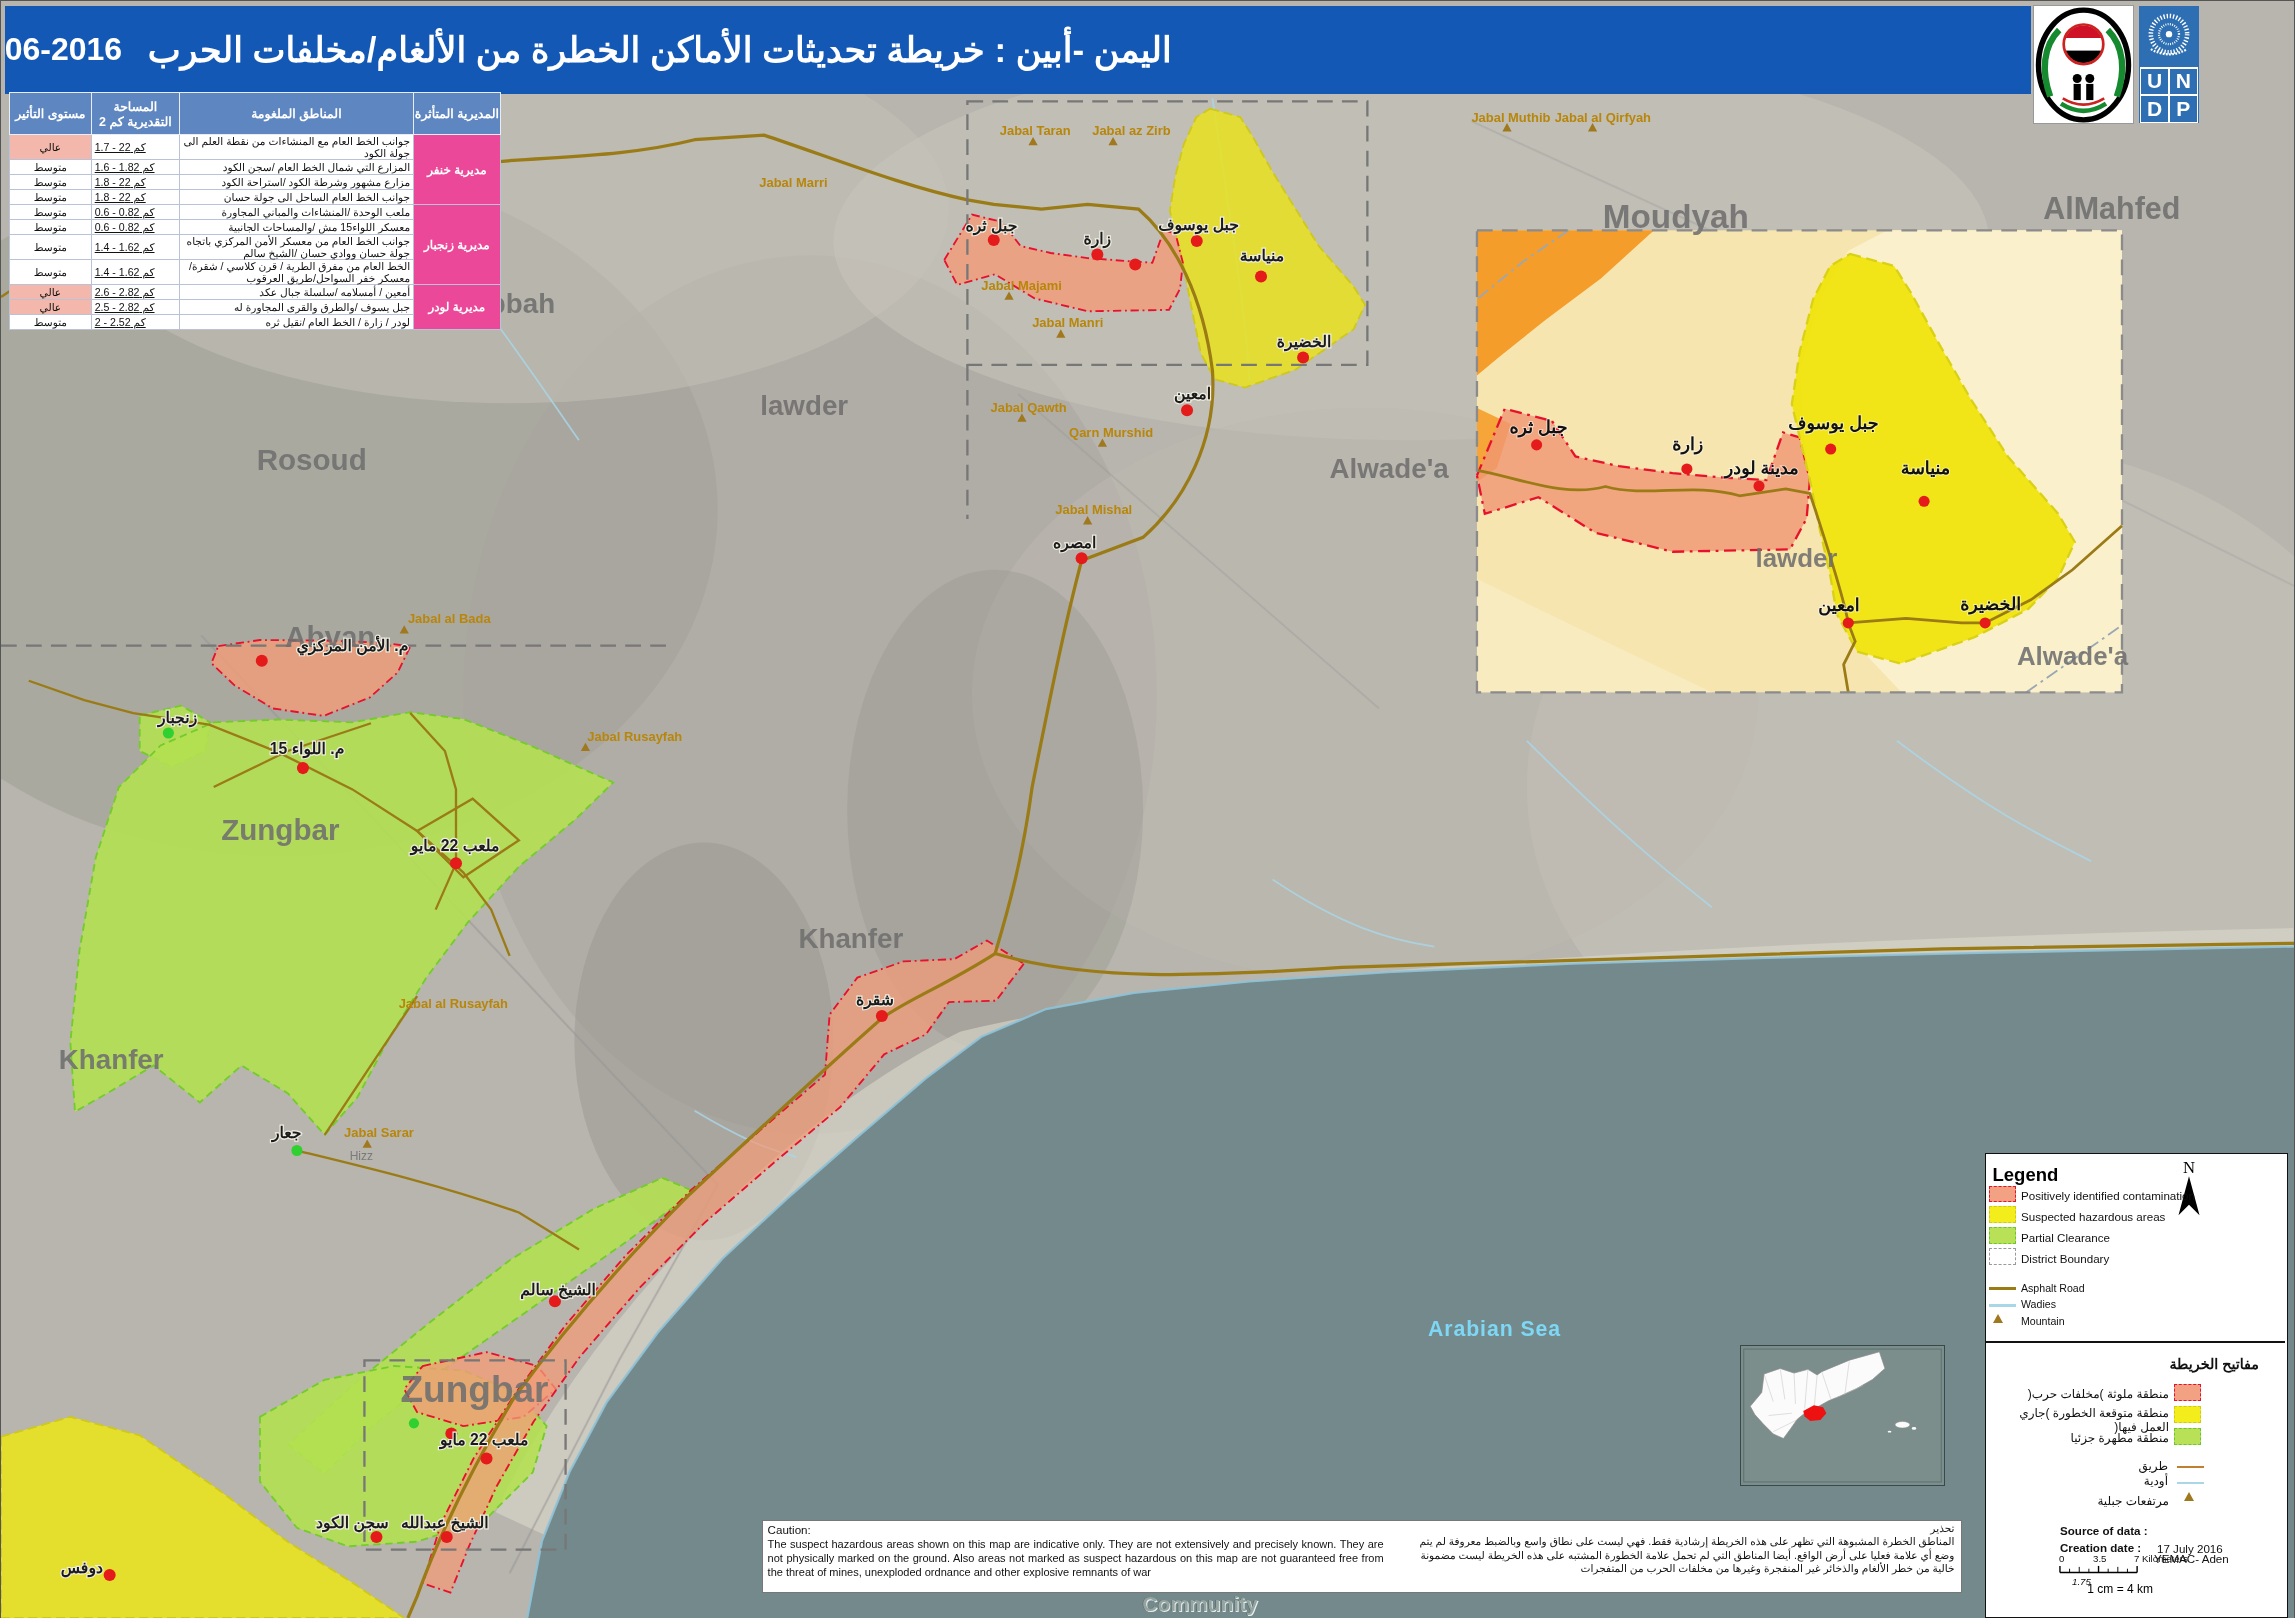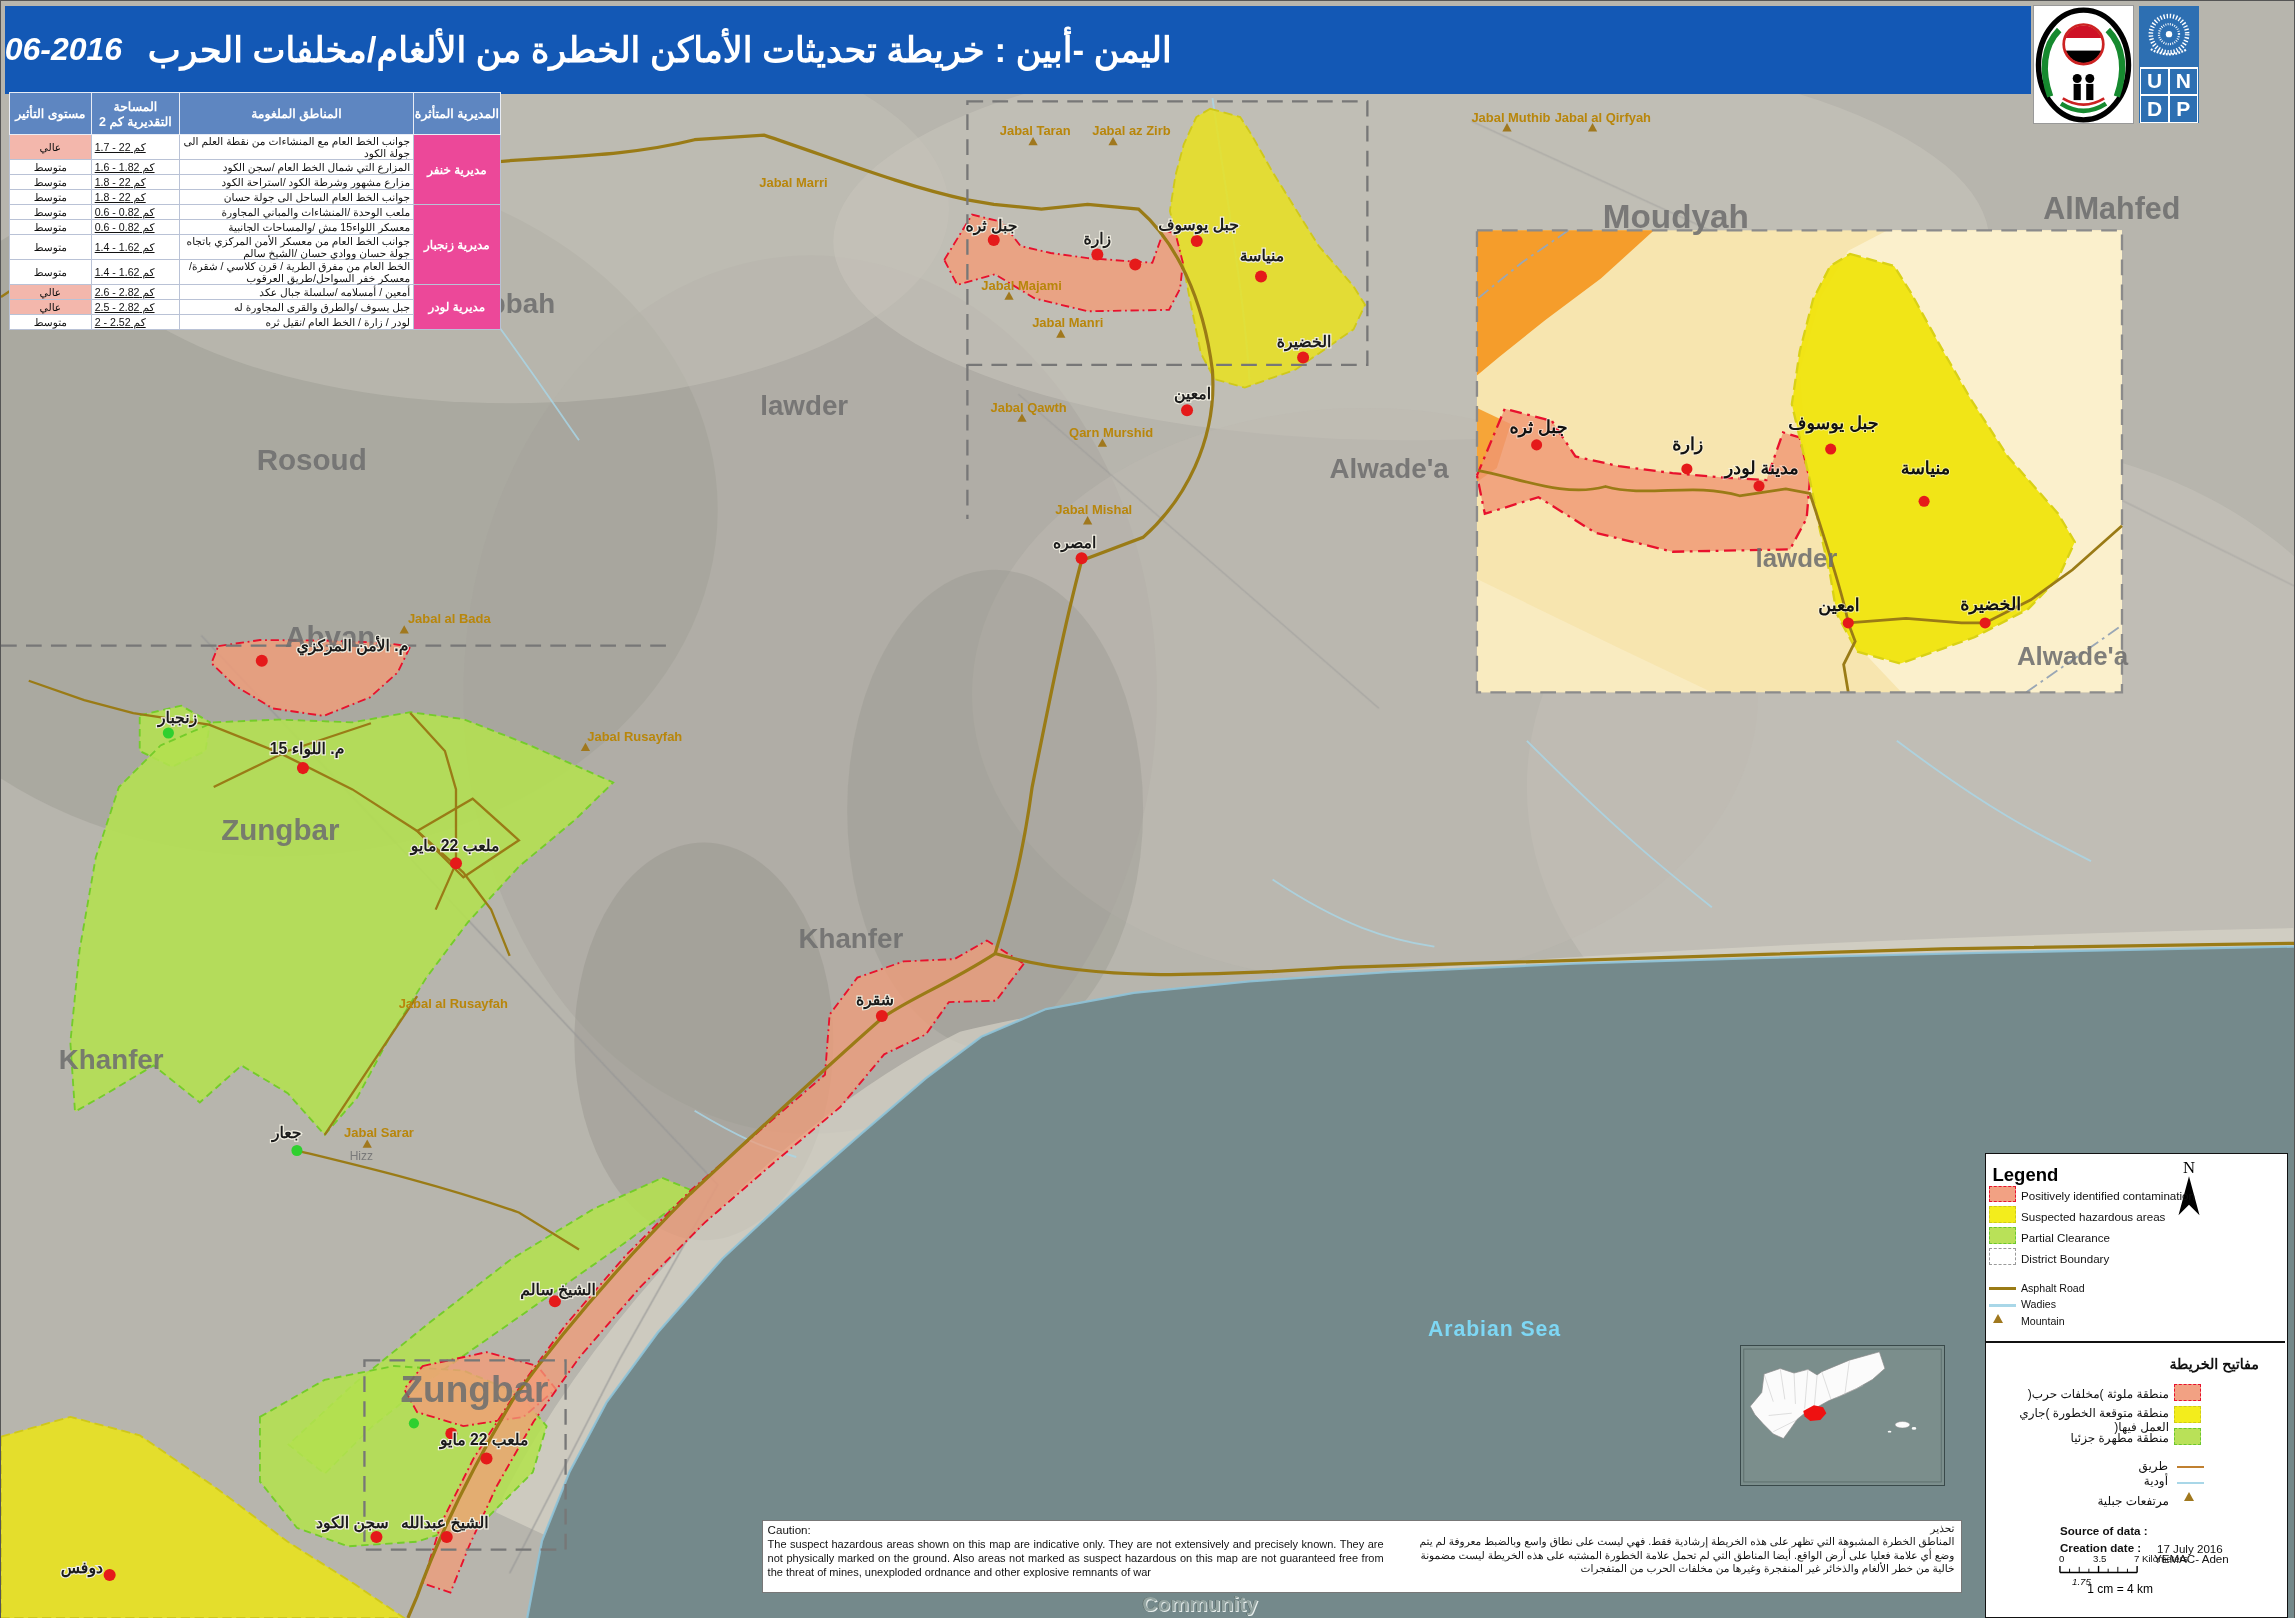--- a/index.html
+++ b/index.html
@@ -10,21 +10,21 @@
   .t-district{font-family:"Liberation Sans",sans-serif;font-weight:bold;fill:#6f6f6f;opacity:.88;}
   .t-mtn{font-family:"Liberation Sans",sans-serif;font-weight:bold;fill:#B8860B;font-size:28px;}
   .t-vil{font-family:"Liberation Sans",sans-serif;font-weight:bold;fill:#1b1b1b;font-size:34px;paint-order:stroke;stroke:#f0eee2;stroke-width:5px;}
   .t-vili{font-family:"Liberation Sans",sans-serif;font-weight:bold;fill:#111;font-size:38px;paint-order:stroke;stroke:rgba(255,255,255,.55);stroke-width:4px;}
   .t-sea{font-family:"Liberation Sans",sans-serif;font-weight:bold;fill:#7ED7F4;font-size:46px;letter-spacing:2px;}
   .t-hizz{font-family:"Liberation Sans",sans-serif;fill:#7a7a7a;font-size:26px;}
   
   #titlebar{position:absolute;left:3.7px;top:4.6px;width:2026px;height:88px;background:#1358B5;
             color:#fff;display:flex;align-items:center;justify-content:flex-end;box-sizing:border-box;padding-right:32px;}
   #titlebar .ttl{font-size:35px;font-weight:bold;}
-  #titlebar .tdate{font-size:32px;font-weight:bold;margin-right:25.5px;font-style:italic;}
+  #titlebar .tdate{font-size:32px;font-weight:bold;margin-right:25.5px;}
   
   #yemac{position:absolute;left:2032px;top:3.7px;width:101px;height:119px;background:#fff;border:0.9px solid #999;box-sizing:border-box;}
   #undp{position:absolute;left:2138px;top:4.6px;width:60px;height:117px;background:#2D6FB2;box-sizing:border-box;}
   #undp .grid{display:grid;grid-template-columns:1fr 1fr;grid-template-rows:1fr 1fr;height:55px;margin:0 1.4px 1.4px 1.4px;
               border-top:1.4px solid #fff;}
   #undp .cell{display:flex;align-items:center;justify-content:center;color:#fff;font-weight:bold;font-size:21px;border:0.7px solid #fff;}
   
   #impact-table{position:absolute;left:7.9px;top:91px;border-collapse:collapse;table-layout:fixed;background:#fff;
                 border:0.9px solid #4a4a4a;}
   #impact-table th{background:#5E86C1;color:#fff;font-weight:bold;font-size:12.5px;border:0.5px solid #e8ecf5;padding:0.9px;}

